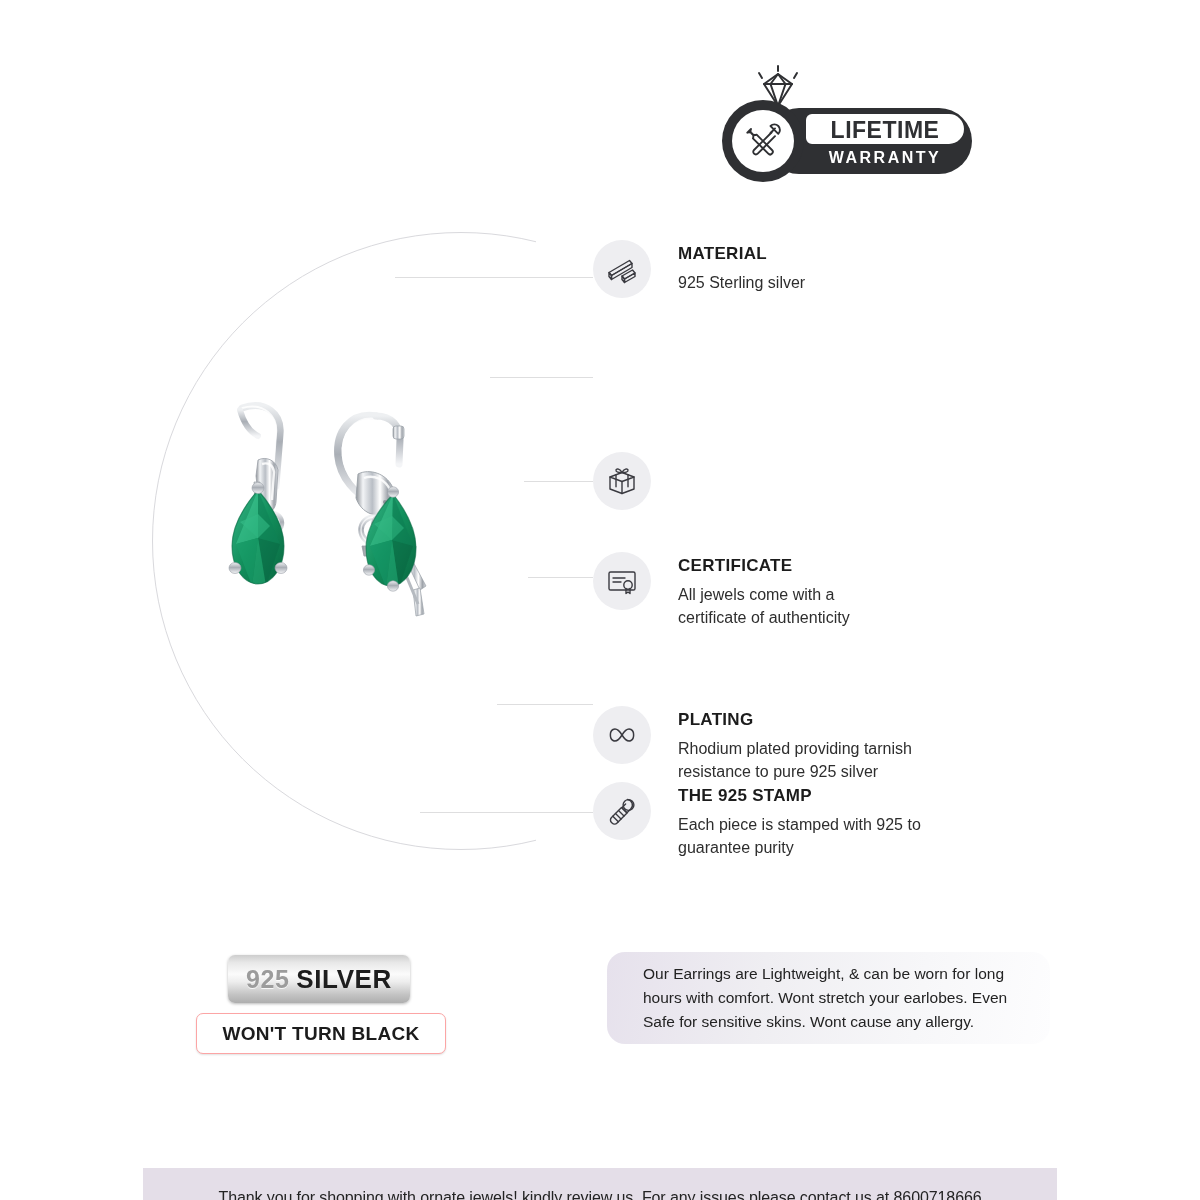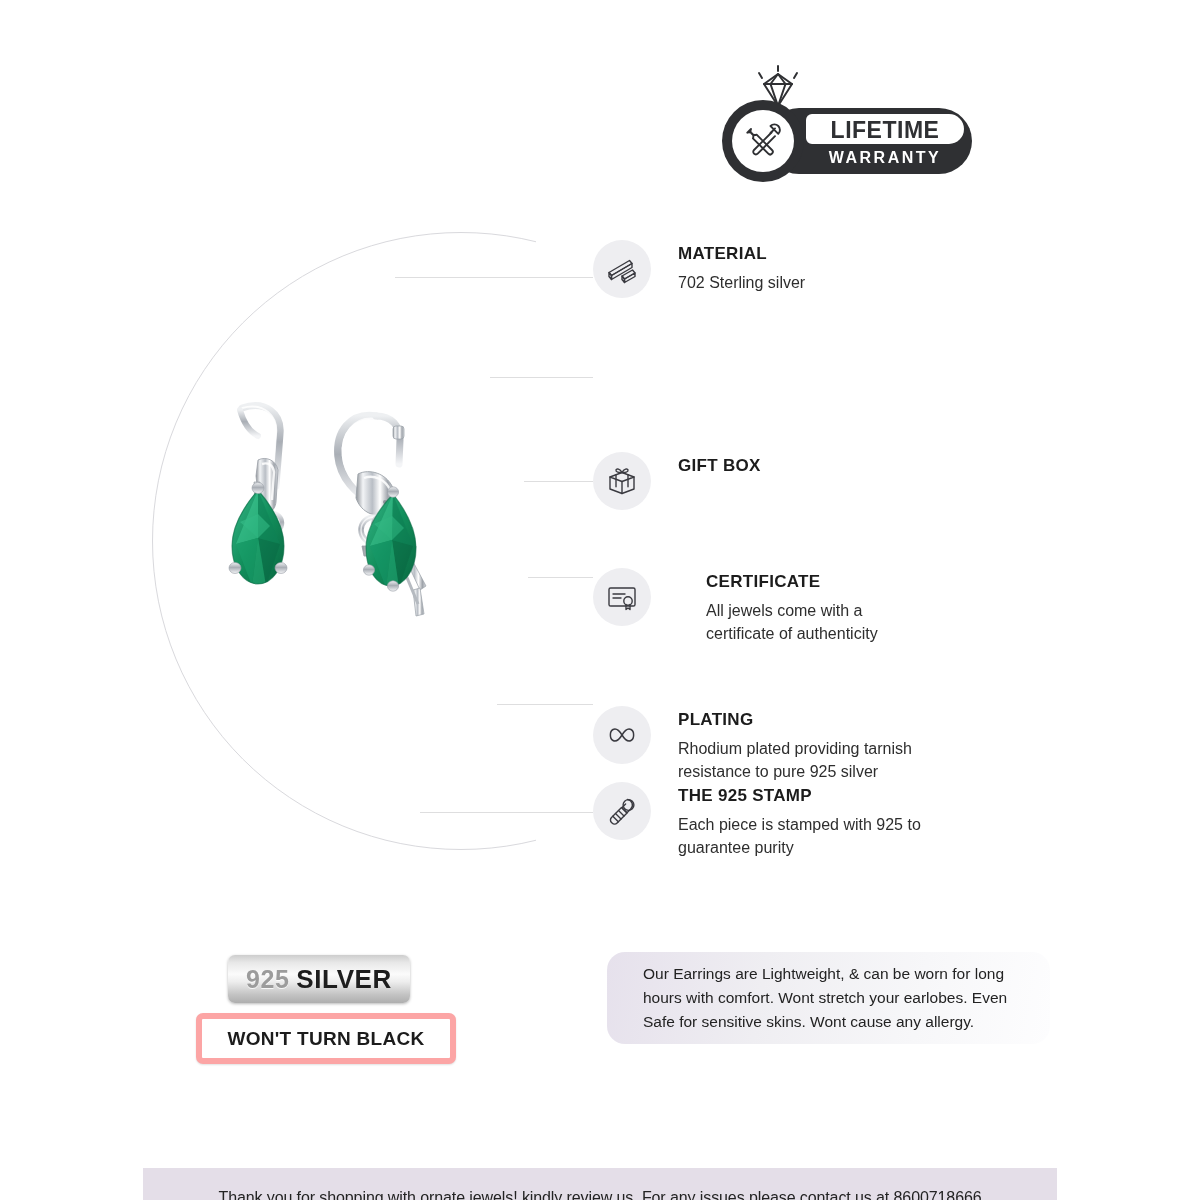--- a/index.html
+++ b/index.html
@@ -209,21 +209,21 @@
     margin-left: 7px;
   }
   .wont-black {
     position: absolute;
     left: 196px;
     top: 1013px;
     width: 248px;
     height: 39px;
     border-radius: 7px;
     background: #ffffff;
-    border: 6px solid #fca5a5;
+    border: 1px solid #fca5a5;
     box-shadow: 0 1px 2px rgba(0,0,0,0.12);
     display: flex;
     align-items: center;
     justify-content: center;
   }
   .wont-black span {
     font-size: 19px;
     font-weight: 700;
     color: #1c1c1c;
     letter-spacing: 0.3px;
@@ -432,45 +432,44 @@
           <path d="M4 20.5 L4 24.5 L6.5 27.5 L6.5 23.5 Z"></path>
           <path d="M6.5 23.5 L6.5 27.5 L27 15.5 L27 11.5 Z"></path>
           <path d="M17 24 L19.5 27 L30 21 L27.5 18 Z"></path>
           <path d="M17 24 L17 27.5 L19.5 30.5 L19.5 27 Z"></path>
           <path d="M19.5 27 L19.5 30.5 L30 24.5 L30 21 Z"></path>
         </g>
       </svg>
     </div>
     <div class="feature-text">
       <div class="feature-title">MATERIAL</div>
-      <div class="feature-desc">702 Sterling silver</div>
+      <div class="feature-desc">925 Sterling silver</div>
     </div>
   </div>
 
 
   <div class="feature" style="top:452px;">
     <div class="feature-icon">
       <svg width="34" height="34" viewBox="0 0 34 34">
         <g fill="none" stroke="#3a3a40" stroke-width="1.4" stroke-linejoin="round" stroke-linecap="round">
           <path d="M5 13 L17 8.5 L29 13 L17 17.5 Z"></path>
           <path d="M5 13 L5 25 L17 29.5 L17 17.5"></path>
           <path d="M29 13 L29 25 L17 29.5"></path>
           <path d="M11 10.7 L11 22.7"></path>
           <path d="M23 10.7 L23 22.7"></path>
           <path d="M17 8.5 C15 5 11.5 4 11 6 C10.5 8 14 8.8 17 8.5 Z"></path>
           <path d="M17 8.5 C19 5 22.5 4 23 6 C23.5 8 20 8.8 17 8.5 Z"></path>
         </g>
       </svg>
     </div>
     <div class="feature-text">
-      <div class="feature-title">GIFT BOX</div>
-    </div>
-  </div>
-
-  <div class="feature" style="top:568px;gap:28px;">
+    </div>
+  </div>
+
+  <div class="feature" style="top:552px;">
     <div class="feature-icon">
       <svg width="34" height="34" viewBox="0 0 34 34">
         <g fill="none" stroke="#3a3a40" stroke-width="1.4" stroke-linejoin="round" stroke-linecap="round">
           <rect x="4" y="8" width="26" height="18" rx="1.6"></rect>
           <path d="M8 14 L20 14"></path>
           <path d="M8 18 L16 18"></path>
           <circle cx="23" cy="21" r="4.2"></circle>
           <path d="M21 24.5 L21 29.5 L23 28 L25 29.5 L25 24.5"></path>
         </g>
       </svg>

